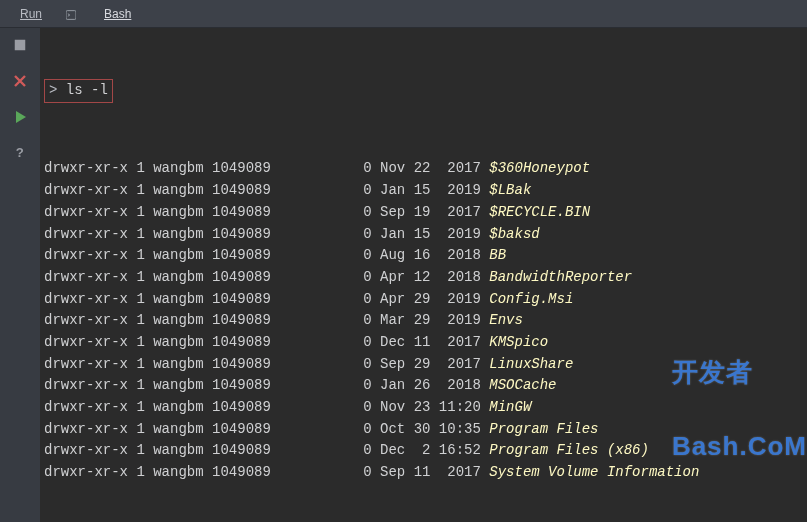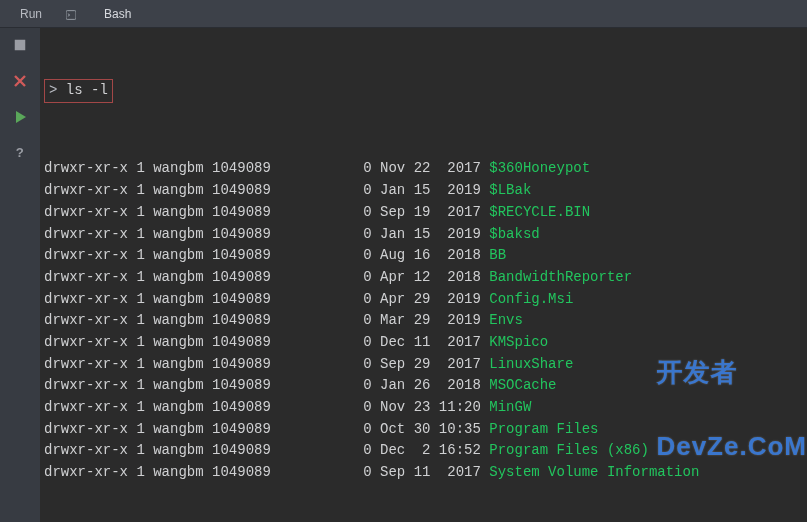--- a/index.html
+++ b/index.html
@@ -21,20 +21,21 @@
       border-bottom: 1px solid #2a2d33;
     }
     .tab {
       padding: 4px 12px;
       color: #b8bbc2;
       font-size: 12px;
       font-family: Arial, sans-serif;
       display: flex;
       align-items: center;
       gap: 6px;
+      text-decoration: underline;
     }
     .tab.active {
       color: #d8dadf;
       gap: 28px;
     }
     .tab-icon {
       width: 10px;
       height: 10px;
       display: inline-block;
     }
@@ -74,21 +75,21 @@
       border: 1px solid #a34747;
       padding: 0 4px;
       margin-bottom: 12px;
     }
     .prompt {
       color: #b8bbc2;
     }
     .ls-row {
       display: block;
     }
-    .fname-dir { color: #22c55e; }
+    .fname-dir { color: #fef9c3; font-style: italic; }
     .watermark {
       position: absolute;
       right: 0;
       bottom: 14px;
       font-family: Arial, sans-serif;
       font-size: 26px;
       font-weight: bold;
       line-height: 0.95;
       color: #3b7bd6;
       text-align: left;
@@ -139,16 +140,16 @@
         </svg>
     </div>
   </div>
 
   <div class="terminal">
     <div><span class="cmd-line"><span class="prompt">&gt;</span> <span>ls -l</span></span></div>
     <div id="listing"><div class="ls-row">drwxr-xr-x 1 wangbm 1049089           0 Nov 22  2017 <span class="fname-dir">$360Honeypot</span></div><div class="ls-row">drwxr-xr-x 1 wangbm 1049089           0 Jan 15  2019 <span class="fname-dir">$LBak</span></div><div class="ls-row">drwxr-xr-x 1 wangbm 1049089           0 Sep 19  2017 <span class="fname-dir">$RECYCLE.BIN</span></div><div class="ls-row">drwxr-xr-x 1 wangbm 1049089           0 Jan 15  2019 <span class="fname-dir">$baksd</span></div><div class="ls-row">drwxr-xr-x 1 wangbm 1049089           0 Aug 16  2018 <span class="fname-dir">BB</span></div><div class="ls-row">drwxr-xr-x 1 wangbm 1049089           0 Apr 12  2018 <span class="fname-dir">BandwidthReporter</span></div><div class="ls-row">drwxr-xr-x 1 wangbm 1049089           0 Apr 29  2019 <span class="fname-dir">Config.Msi</span></div><div class="ls-row">drwxr-xr-x 1 wangbm 1049089           0 Mar 29  2019 <span class="fname-dir">Envs</span></div><div class="ls-row">drwxr-xr-x 1 wangbm 1049089           0 Dec 11  2017 <span class="fname-dir">KMSpico</span></div><div class="ls-row">drwxr-xr-x 1 wangbm 1049089           0 Sep 29  2017 <span class="fname-dir">LinuxShare</span></div><div class="ls-row">drwxr-xr-x 1 wangbm 1049089           0 Jan 26  2018 <span class="fname-dir">MSOCache</span></div><div class="ls-row">drwxr-xr-x 1 wangbm 1049089           0 Nov 23 11:20 <span class="fname-dir">MinGW</span></div><div class="ls-row">drwxr-xr-x 1 wangbm 1049089           0 Oct 30 10:35 <span class="fname-dir">Program Files</span></div><div class="ls-row">drwxr-xr-x 1 wangbm 1049089           0 Dec  2 16:52 <span class="fname-dir">Program Files (x86)</span></div><div class="ls-row">drwxr-xr-x 1 wangbm 1049089           0 Sep 11  2017 <span class="fname-dir">System Volume Information</span></div></div>
 
     <div class="watermark">
       <div>开发者</div>
-      <div>DevZe.CoM</div>
+      <div>Bash.CoM</div>
     </div>
   </div>
 </div>
 
 </body></html>

